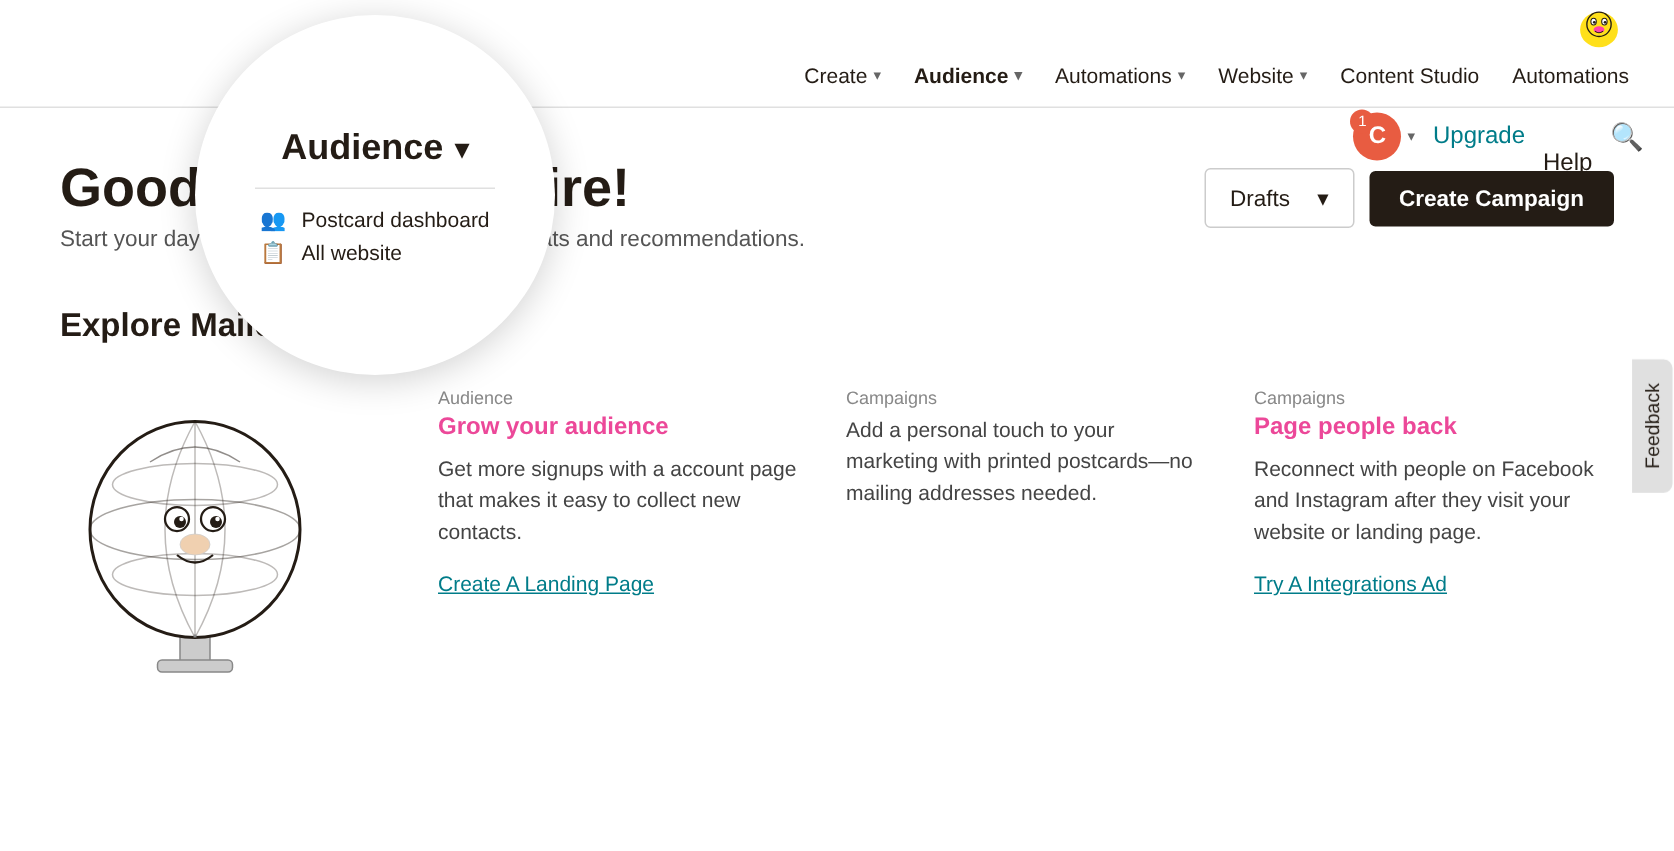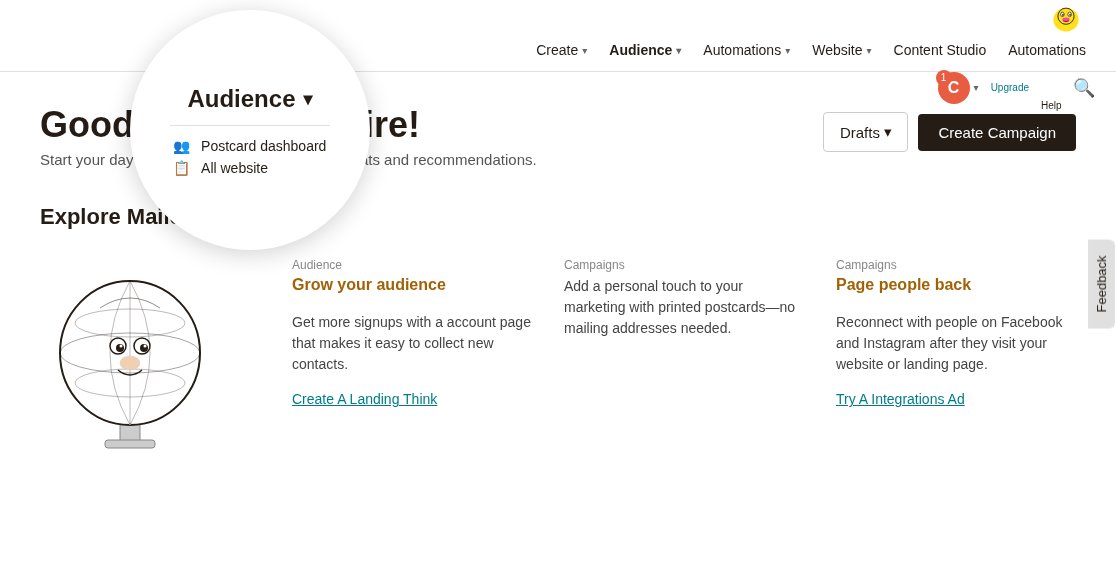--- a/index.html
+++ b/index.html
@@ -48,27 +48,27 @@
       white-space: nowrap;
     }
     .nav-item .chevron { font-size: 10px; color: #666; }
     .nav-right {
       display: flex;
       align-items: center;
       gap: 12px;
     }
     .upgrade-btn {
       color: #007c89;
-      font-size: 10px;
+      font-size: 16px;
       font-weight: 500;
       cursor: pointer;
       text-decoration: none;
     }
     .help-link {
-      font-size: 10px;
+      font-size: 16px;
       color: #241c15;
       cursor: pointer;
       margin-top: 36px;
     }
     .search-icon-btn {
       cursor: pointer;
       color: #241c15;
       font-size: 18px;
     }
     .avatar-area {
@@ -178,37 +178,37 @@
     }
     .header-actions {
       display: flex;
       align-items: center;
       gap: 10px;
       margin-top: 8px;
     }
     .drafts-btn {
       display: flex;
       align-items: center;
-      gap: 4px;
+      gap: 18px;
       border: 1px solid #ccc;
       background: #fff;
       padding: 10px 16px;
       border-radius: 4px;
       font-size: 15px;
       cursor: pointer;
       color: #241c15;
     }
     .create-campaign-btn {
       background: #241c15;
       color: #fff;
       border: none;
       padding: 10px 20px;
       border-radius: 4px;
       font-size: 15px;
-      font-weight: 400;
+      font-weight: 700;
       cursor: pointer;
     }
 
     
     .explore-section {
       margin-top: 36px;
     }
     .explore-title {
       font-size: 22px;
       font-weight: 700;
@@ -231,22 +231,22 @@
     }
     .explore-card-category {
       font-size: 12px;
       color: #888;
       margin-bottom: 4px;
       text-transform: none;
     }
     .explore-card-title {
       font-size: 16px;
       font-weight: 700;
-      color: #a16207;
-      margin-bottom: 18px;
+      color: #ec4899;
+      margin-bottom: 8px;
     }
     .explore-card-desc {
       font-size: 14px;
       color: #444;
       line-height: 1.5;
       margin-bottom: 16px;
     }
     .explore-card-link {
       font-size: 14px;
       color: #007c89;
@@ -399,21 +399,21 @@
           <path d="M60 50 Q90 30 120 50" stroke="#241c15" stroke-width="1" fill="none" opacity="0.5"></path>
 
           <line x1="90" y1="165" x2="90" y2="167" stroke="#888" stroke-width="2"></line>
         </svg>
       </div>
 
       <div class="explore-card">
         <span class="explore-card-category">Audience</span>
         <span class="explore-card-title">Grow your audience</span>
         <span class="explore-card-desc">Get more signups with a account page that makes it easy to collect new contacts.</span>
-        <a class="explore-card-link">Create A Landing Think</a>
+        <a class="explore-card-link">Create A Landing Page</a>
       </div>
 
       <div class="explore-card">
         <span class="explore-card-category">Campaigns</span>
         <span class="explore-card-desc">Add a personal touch to your marketing with printed postcards—no mailing addresses needed.</span>
       </div>
 
       <div class="explore-card">
         <span class="explore-card-category">Campaigns</span>
         <span class="explore-card-title">Page people back</span>

